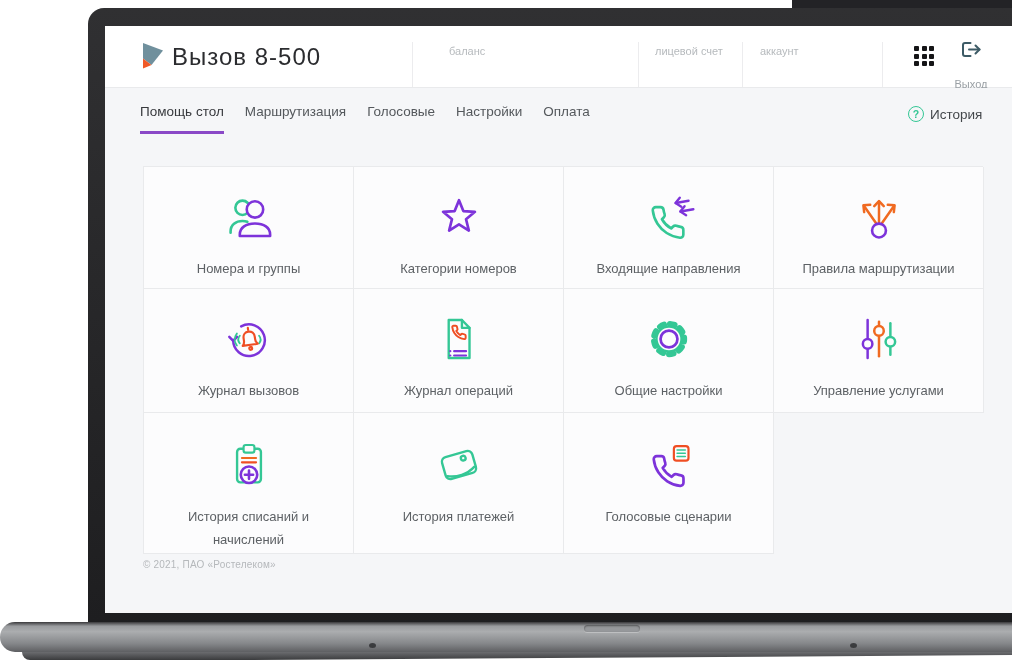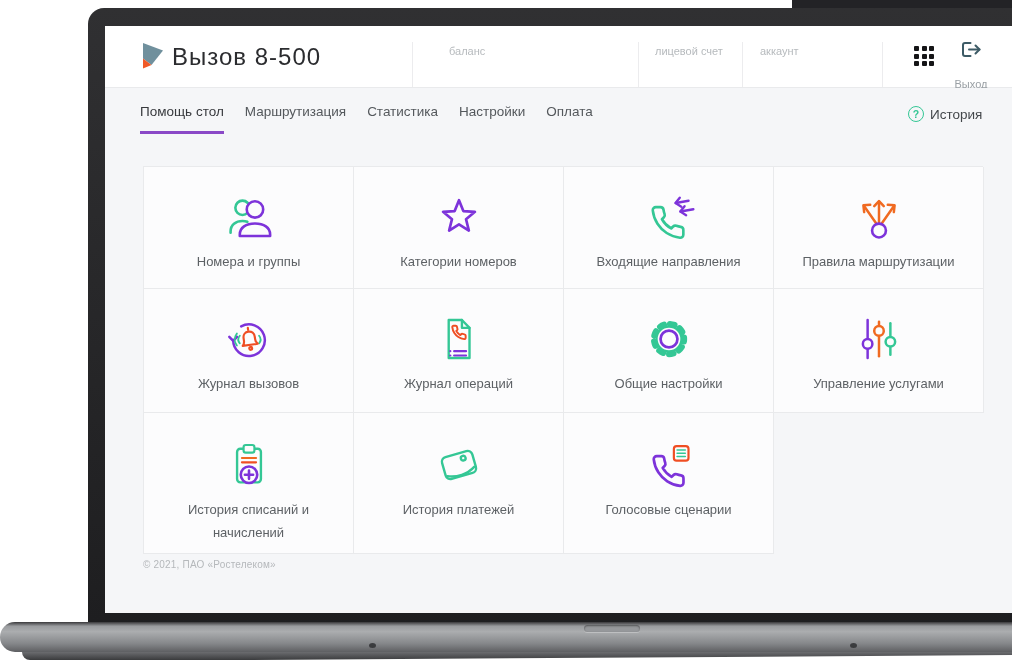--- a/index.html
+++ b/index.html
@@ -59,21 +59,21 @@
 
   
   .grid{position:absolute;left:38px;top:78px;width:840px;display:grid;
     grid-template-columns:repeat(4,210px);grid-template-rows:122px 124px 141px;
     border-top:1px solid #e9eaec;border-left:1px solid #e9eaec;}
   .cell{background:#fcfcfd;border-right:1px solid #e9eaec;border-bottom:1px solid #e9eaec;
     display:flex;flex-direction:column;align-items:center;padding-top:22px;cursor:pointer;}
   .cell.r3{padding-top:24px;}
   .cell.empty{background:transparent;border-right:0;border-bottom:0;cursor:default;}
   .ic{height:56px;display:flex;align-items:center;justify-content:center;}
-  .card-lbl{margin-top:5px;font-size:13px;color:#5d6165;text-align:center;line-height:1.8;padding:0 18px;}
+  .card-lbl{margin-top:12px;font-size:13px;color:#5d6165;text-align:center;line-height:1.8;padding:0 18px;}
   .footer-copy{position:absolute;left:38px;top:471px;font-size:10px;color:#b5b8bb;letter-spacing:.2px;}
 
   
   .card-svg{display:block;}
   .card-svg path,.card-svg circle,.card-svg rect,.card-svg polyline{fill:none;stroke-linecap:round;stroke-linejoin:round;}
   .st-p{stroke:var(--accent-purple);} .st-g{stroke:var(--accent-green);}
   .st-o{stroke:var(--accent-orange);} .st-r{stroke:var(--accent-red);}
   .card-svg .fill-bg{fill:#fcfcfd;}
 </style>
 </head>
@@ -124,21 +124,21 @@
           </svg>
           <span class="lbl">Выход</span>
         </div>
       </div>
 
       <div class="app-body">
 
         <div class="tabs">
           <div class="tab active">Помощь стол</div>
           <div class="tab">Маршрутизация</div>
-          <div class="tab">Статистика</div>
+          <div class="tab">Голосовые</div>
           <div class="tab">Настройки</div>
           <div class="tab">Оплата</div>
         </div>
 
         <div class="help">
           <span class="help-q"></span>
           <span class="lbl">История</span>
         </div>
 
         <div class="grid">

